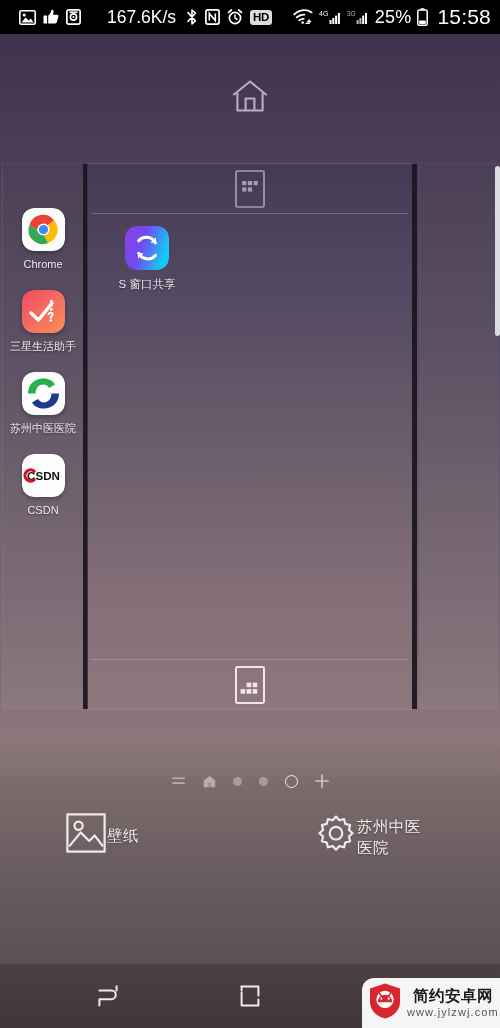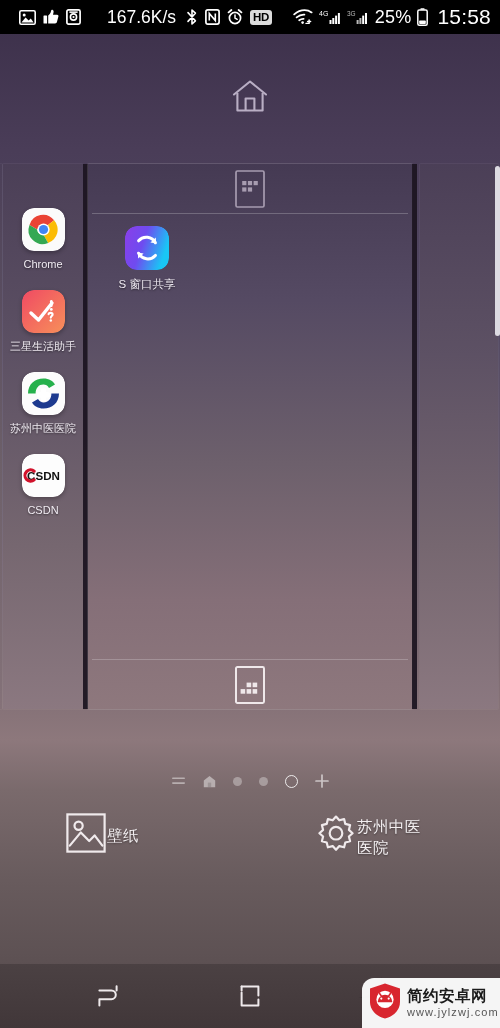--- a/index.html
+++ b/index.html
@@ -197,21 +197,21 @@
   
   #watermark{
     position:absolute; right:0; bottom:0; width:138px; height:50px;
     display:flex; align-items:center; z-index:60;
     background:rgba(255,255,255,.95);
     border-top-left-radius:12px;
     padding-left:6px; gap:5px;
   }
   #watermark .wm-shield{ flex:0 0 auto; }
   #watermark .wm-txt{ display:flex; flex-direction:column; line-height:1; }
-  #watermark .wm-name{ font-size:15.5px; font-weight:700; color:#1b1b1b; letter-spacing:.5px; }
+  #watermark .wm-name{ font-size:15.5px; font-weight:700; color:#1b1b1b; letter-spacing:.5px;text-align:center; }
   #watermark .wm-url{ font-size:11px; color:#555; letter-spacing:1.1px; margin-top:3px; }
   #wm-corner{
     position:absolute; right:118px; bottom:30px; width:26px; height:22px;
     z-index:59;
   }
 </style>
 </head>
 <body>
 
 <div id="screen">

